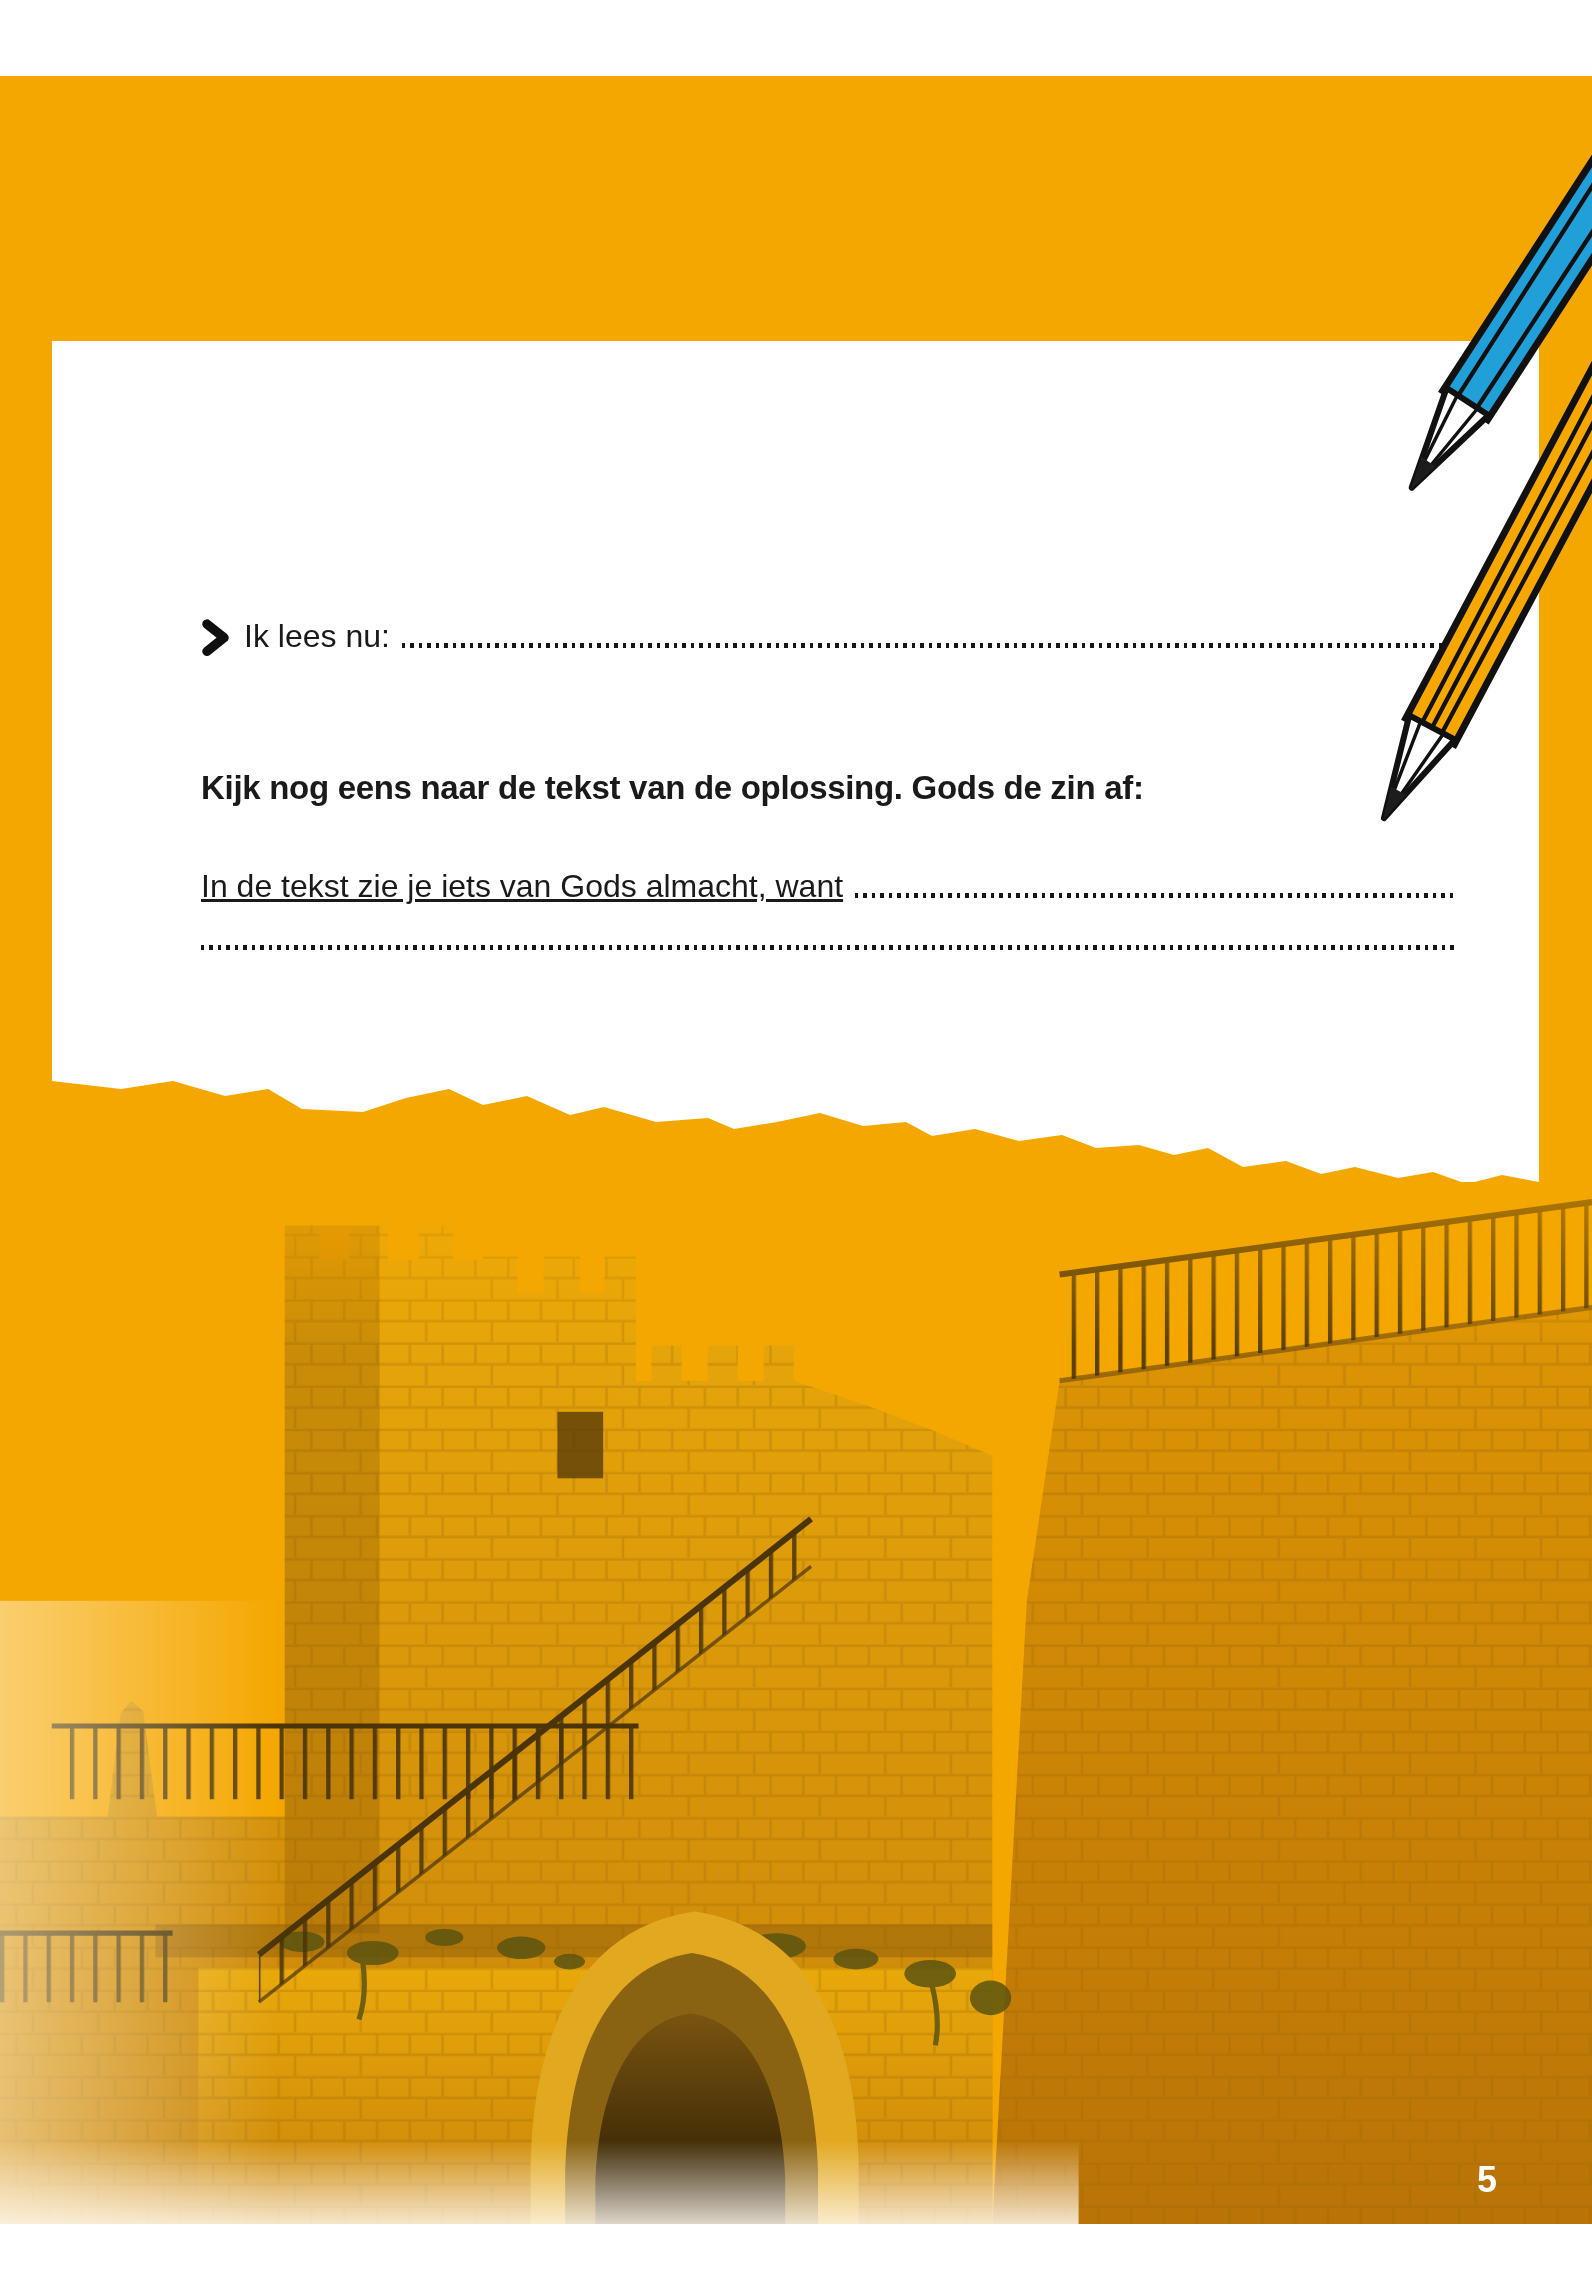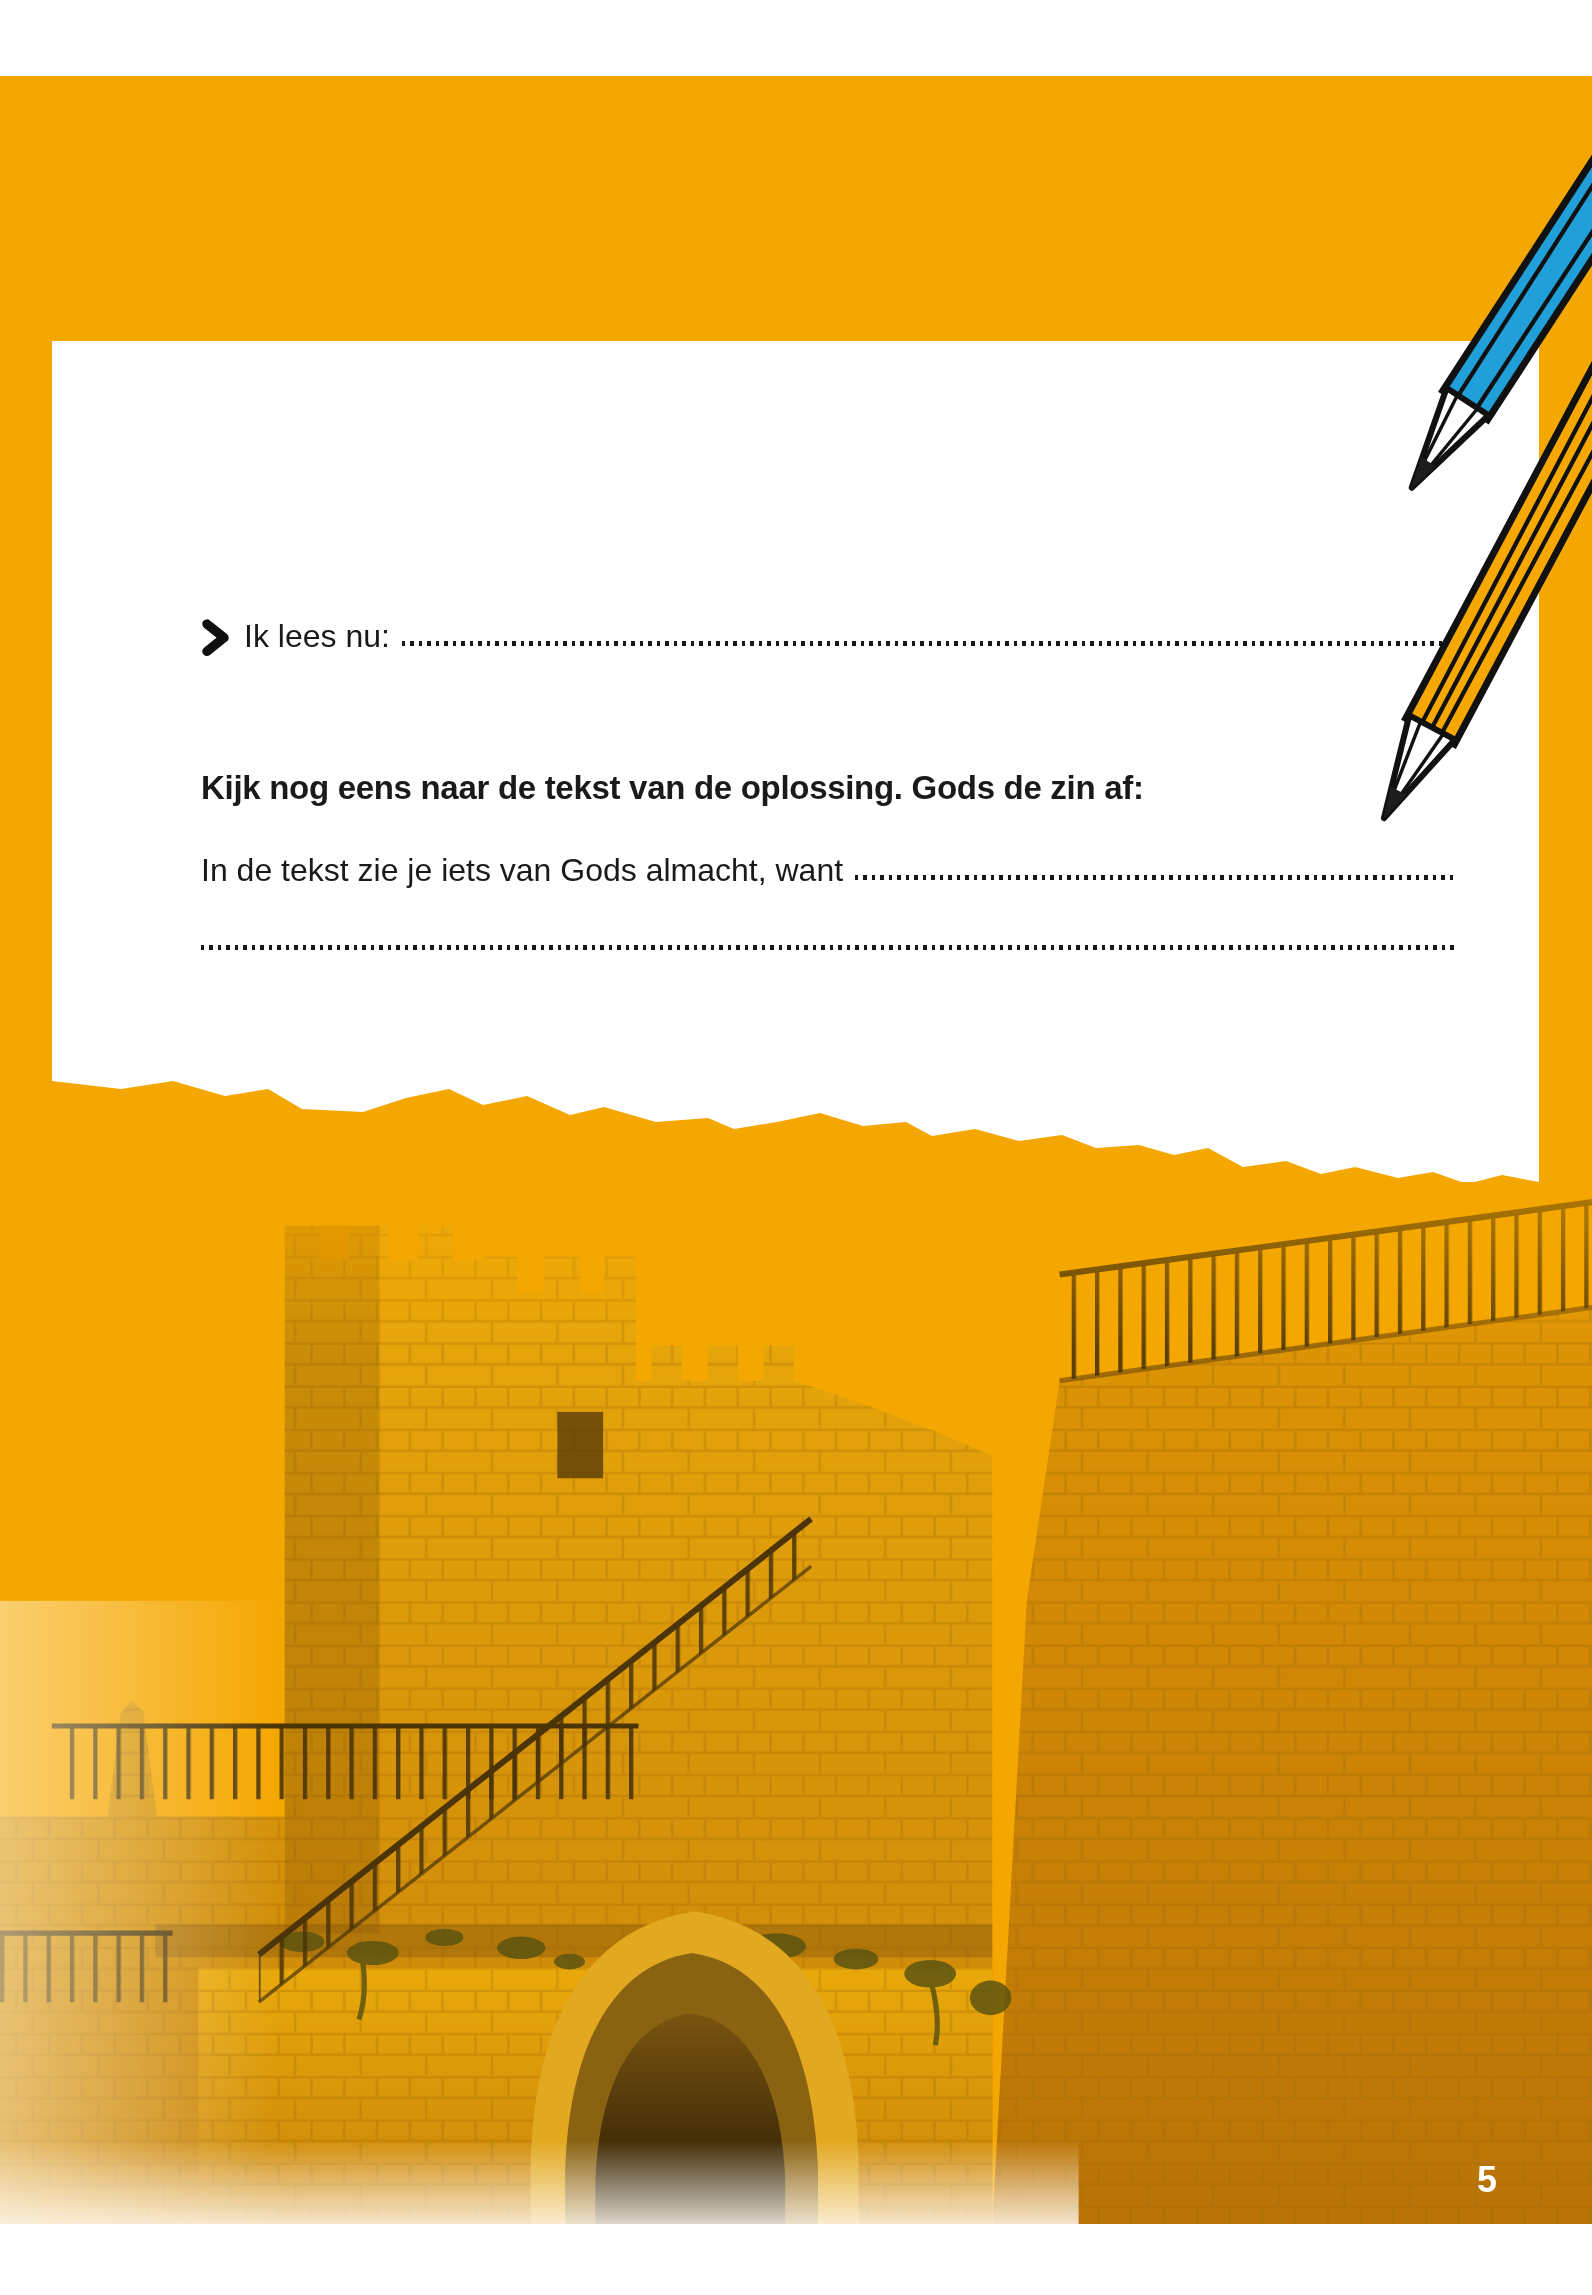--- a/index.html
+++ b/index.html
@@ -7,29 +7,29 @@
         font-family:"Liberation Sans",sans-serif;color:#1a1a1a;}
   .orange-field{position:absolute;left:0;top:76px;width:1592px;height:2148px;background:#F5A701;}
   .photo-svg{position:absolute;left:0;top:1083px;width:1592px;height:1141px;display:block;}
   .pencils-svg{position:absolute;left:0;top:0;width:1592px;height:2295px;display:block;pointer-events:none;}
   .torn-card{position:absolute;left:52px;top:341px;width:1487px;height:841px;background:#ffffff;
     clip-path:polygon(0px 0px,1487px 0px,1487px 841px,1450px 834px,1415px 843px,1381px 831px,1346px 837px,
       1303px 826px,1269px 833px,1234px 820px,1191px 826px,1156px 807px,1122px 814px,1087px 804px,1044px 807px,
       1010px 794px,967px 800px,923px 788px,880px 795px,854px 781px,811px 785px,768px 772px,725px 781px,
       682px 788px,656px 777px,604px 781px,552px 766px,518px 774px,475px 755px,431px 764px,397px 748px,
       354px 757px,311px 771px,250px 768px,216px 748px,173px 755px,121px 740px,69px 748px,0px 740px);}
-  .card-line{position:absolute;left:149px;right:82px;display:flex;font-size:32px;line-height:1.2;}
+  .card-line{position:absolute;left:149px;right:82px;display:flex;align-items:flex-end;font-size:32px;line-height:1.2;}
   .card-line .lbl{white-space:nowrap;}
   .chev{width:29px;height:38px;margin-right:14px;flex:0 0 auto;align-self:center;transform:translateY(1.7px);}
   .dotline{flex:1 1 auto;height:36px;margin-left:12px;
     background:repeating-linear-gradient(90deg,#161616 0 3.1px,transparent 3.1px 8.5px);
     background-size:100% 5.2px;background-repeat:no-repeat;background-position:0 calc(100% - 7px);}
   .line-read{top:276px;}
   .heading{position:absolute;left:149px;top:428px;font-size:33px;font-weight:700;letter-spacing:-0.3px;white-space:nowrap;}
-  .line-sentence{top:510px;}
+  .line-sentence{top:526px;text-decoration:underline;}
   .rule-dotted{position:absolute;left:149px;right:80px;top:604px;height:5.2px;
     background:repeating-linear-gradient(90deg,#161616 0 3.1px,transparent 3.1px 8.5px);}
   .page-number{position:absolute;left:1477px;top:2159px;font-size:36px;font-weight:600;color:#ffffff;}
 </style>
 </head>
 <body>
 
 <div id="page">
 
   <div class="orange-field"></div>

